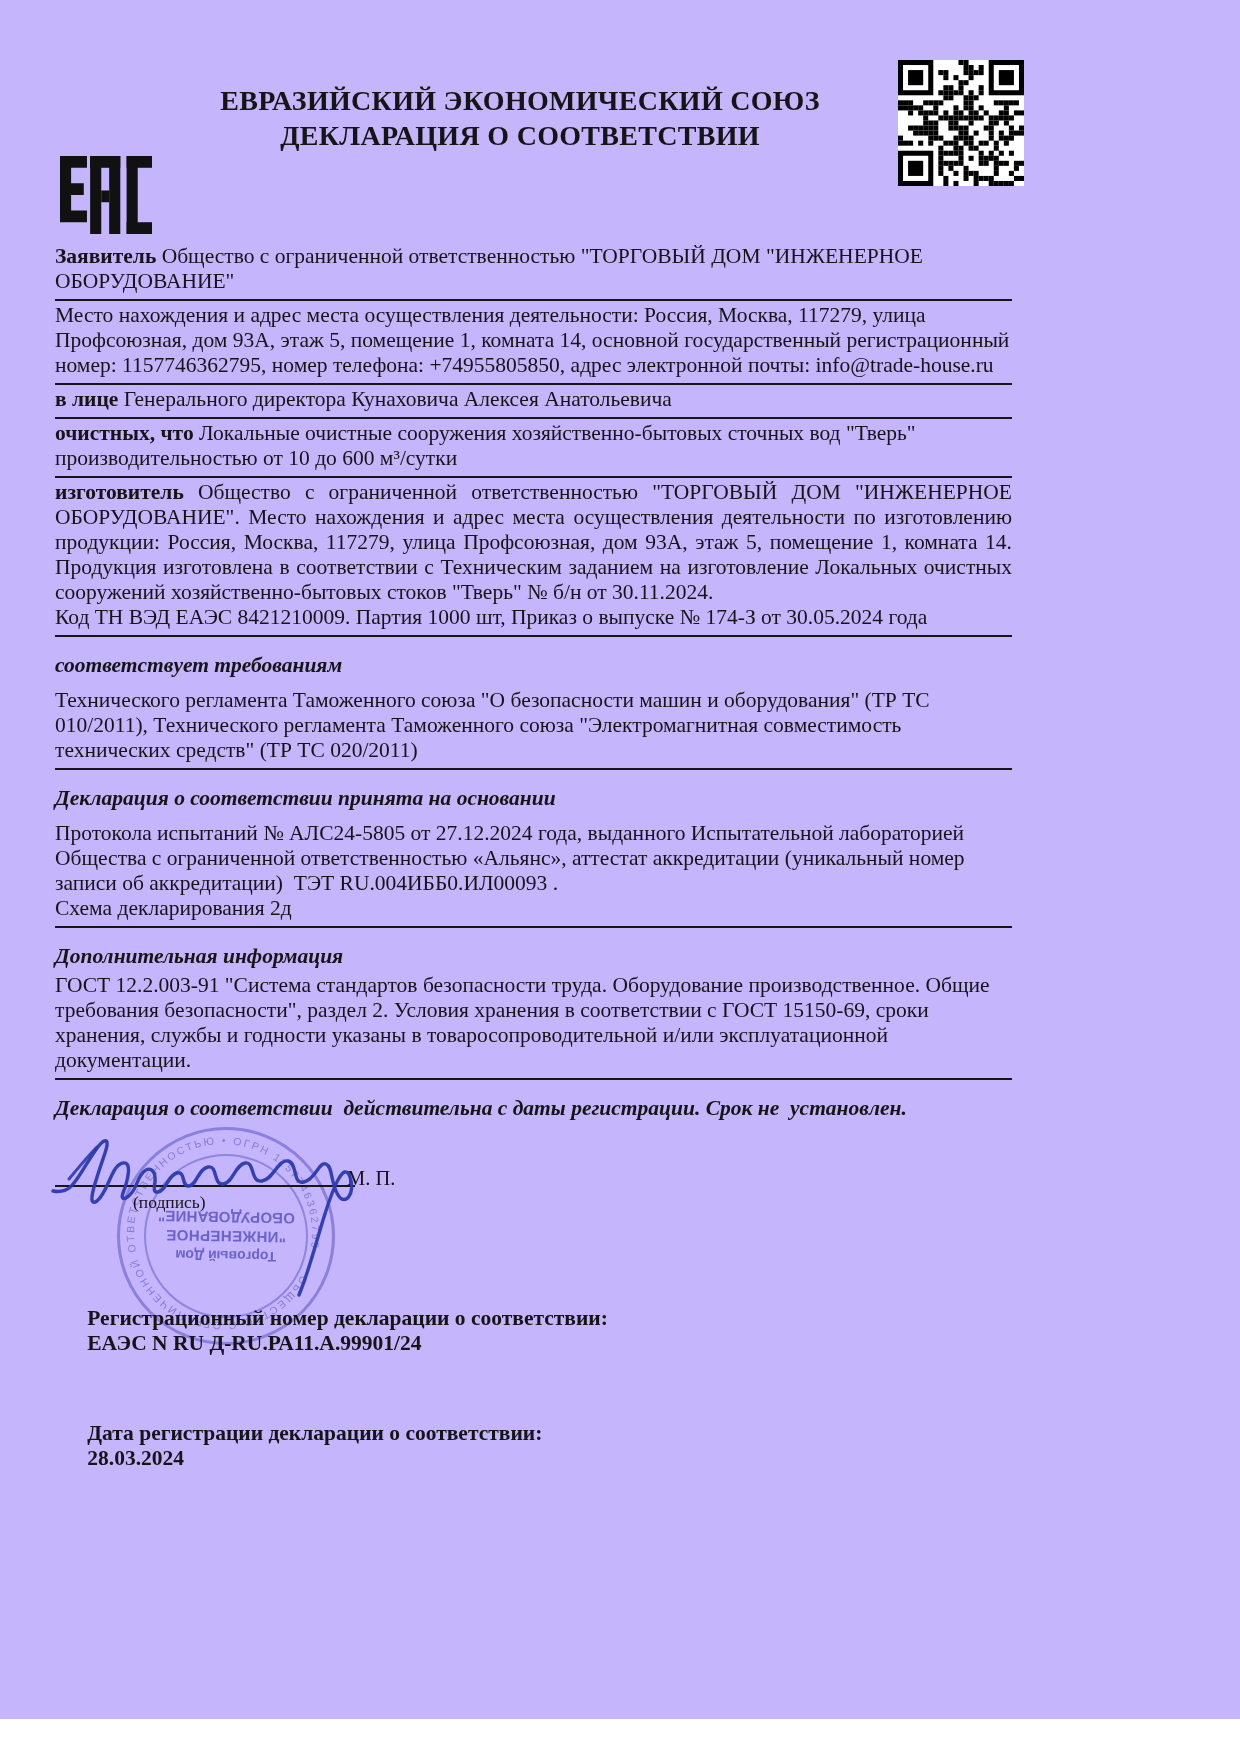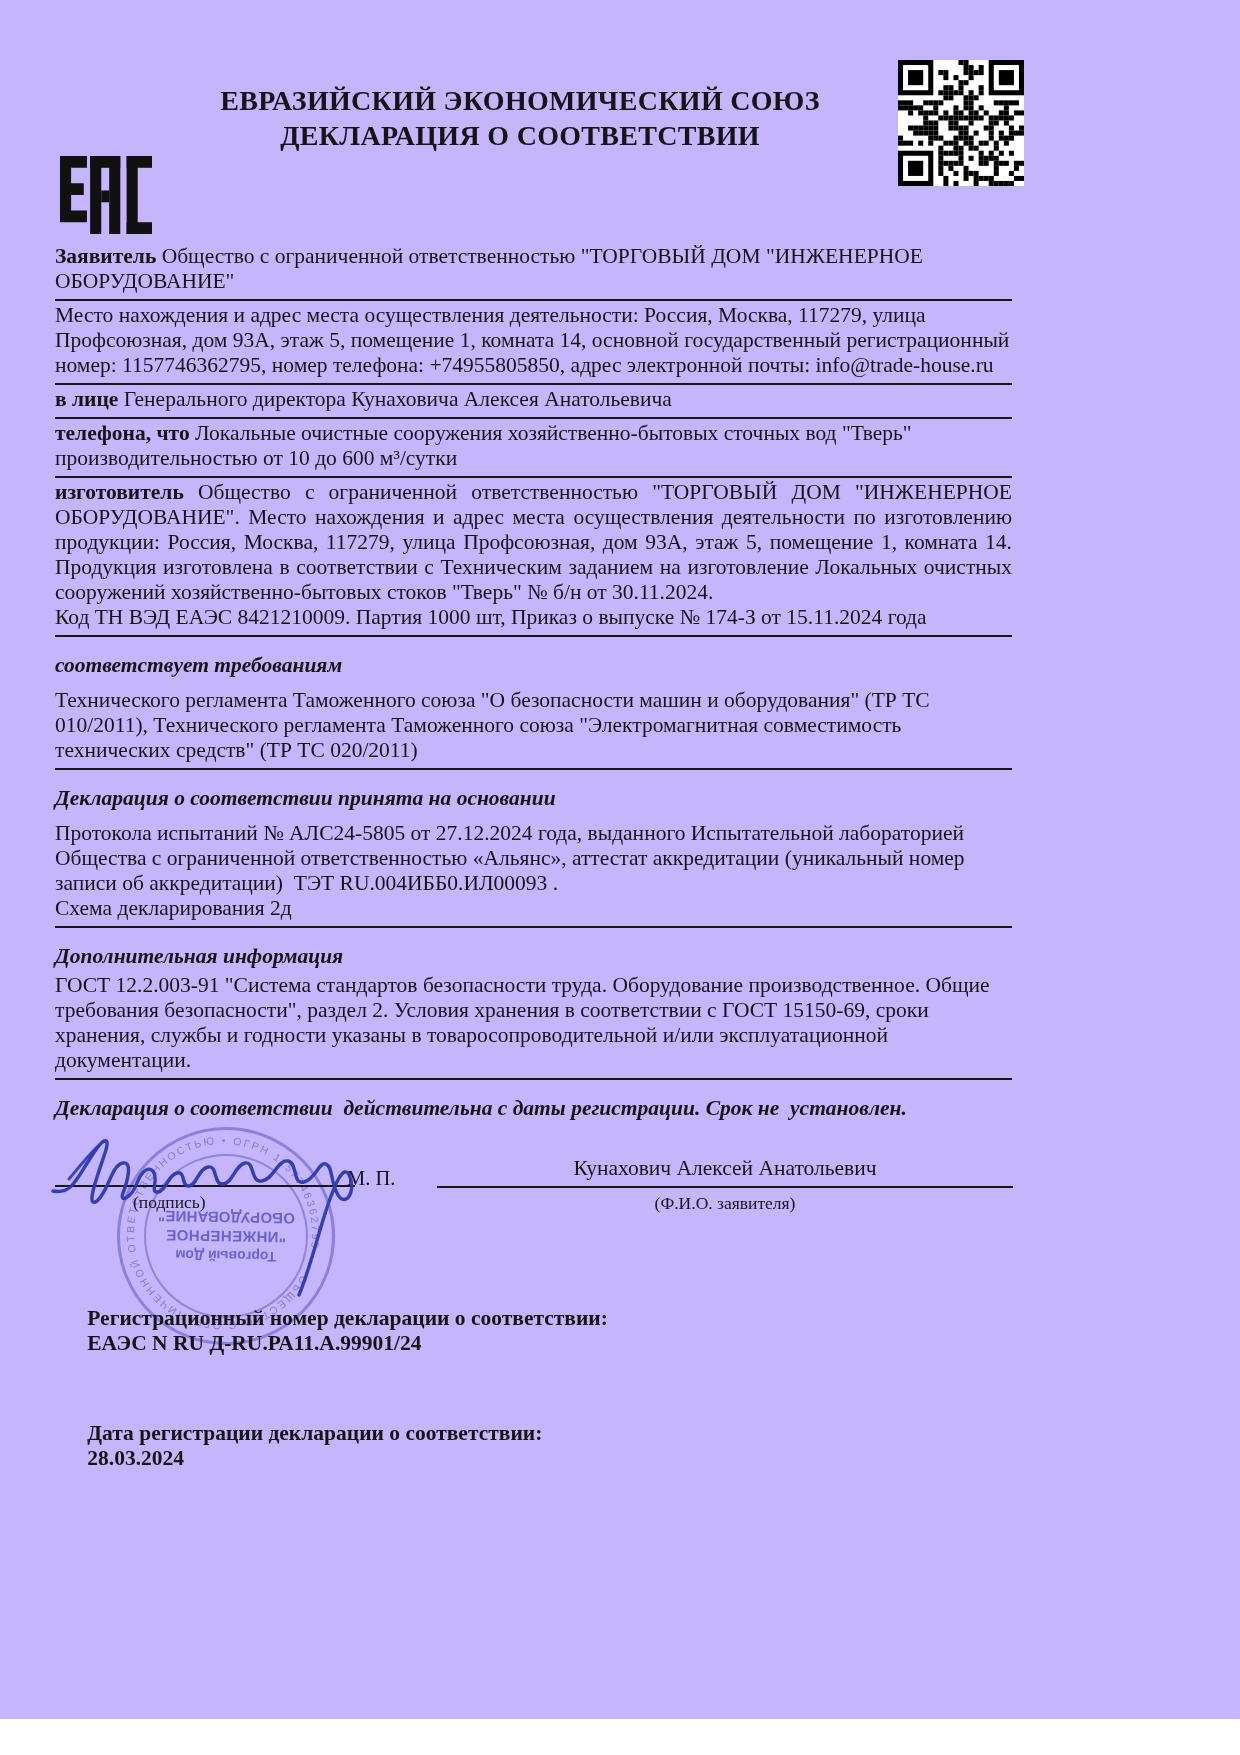--- a/index.html
+++ b/index.html
@@ -311,28 +311,28 @@
     <div class="sec">
       <p>Место нахождения и адрес места осуществления деятельности: Россия, Москва, 117279, улица Профсоюзная, дом 93А, этаж 5, помещение 1, комната 14, основной государственный регистрационный номер: 1157746362795, номер телефона: +74955805850, адрес электронной почты: info@trade-house.ru</p>
     </div>
 
     <div class="sec">
       <p><span class="lead">в лице </span>
       <span>Генерального директора Кунаховича Алексея Анатольевича</span></p>
     </div>
 
     <div class="sec">
-      <p><span class="lead">телефона, что </span>
+      <p><span class="lead">очистных, что </span>
       <span>Локальные очистные сооружения хозяйственно-бытовых сточных вод "Тверь" производительностью от 10 до 600 м³/сутки</span></p>
     </div>
 
     <div class="sec">
       <p class="just"><span class="lead">изготовитель </span>
       <span>Общество с ограниченной ответственностью "ТОРГОВЫЙ ДОМ "ИНЖЕНЕРНОЕ ОБОРУДОВАНИЕ". Место нахождения и адрес места осуществления деятельности по изготовлению продукции: Россия, Москва, 117279, улица Профсоюзная, дом 93А, этаж 5, помещение 1, комната 14. Продукция изготовлена в соответствии с Техническим заданием на изготовление Локальных очистных сооружений хозяйственно-бытовых стоков "Тверь" № б/н от 30.11.2024.</span></p>
-      <p>Код ТН ВЭД ЕАЭС 8421210009. Партия 1000 шт, Приказ о выпуске № 174-З от 15.11.2024 года</p>
+      <p>Код ТН ВЭД ЕАЭС 8421210009. Партия 1000 шт, Приказ о выпуске № 174-З от 30.05.2024 года</p>
     </div>
 
     <div class="heading">соответствует требованиям</div>
 
     <div class="sec pad-top">
       <p>Технического регламента Таможенного союза "О безопасности машин и оборудования" (ТР ТС 010/2011), Технического регламента Таможенного союза "Электромагнитная совместимость технических средств" (ТР ТС 020/2011)</p>
     </div>
 
     <div class="heading">Декларация о соответствии принята на основании</div>
 
@@ -376,24 +376,20 @@
                  C188,64 190,46 200,44 C210,42 205,64 217,62 C229,60 233,40 243,42
                  C253,44 247,66 259,63 C271,60 274,42 281,45 C288,48 285,62 293,76
                  C300,88 311,74 305,58 C299,42 289,66 279,98 C272,120 264,152 254,176" fill="none" stroke="#2b3ab0" stroke-width="3.4" stroke-linecap="round" stroke-linejoin="round" opacity="0.95"></path>
         <path d="M24,60 C34,48 42,38 52,28" fill="none" stroke="#2b3ab0" stroke-width="3" stroke-linecap="round" opacity="0.9"></path>
       </svg>
 
       <div class="sig-line"></div>
       <div class="sig-caption">(подпись)</div>
       <div class="mp">М. П.</div>
 
-      <div class="fio-wrap">
-        <div class="fio-name">Кунахович Алексей Анатольевич</div>
-        <div class="fio-caption">(Ф.И.О. заявителя)</div>
-      </div>
     </div>
 
     <div class="footer-line">
       <span>Регистрационный номер декларации о соответствии:</span>
       <span>ЕАЭС N RU Д-RU.РА11.А.99901/24</span>
     </div>
     <div class="footer-line second">
       <span>Дата регистрации декларации о соответствии:</span>
       <span>28.03.2024</span>
     </div>

